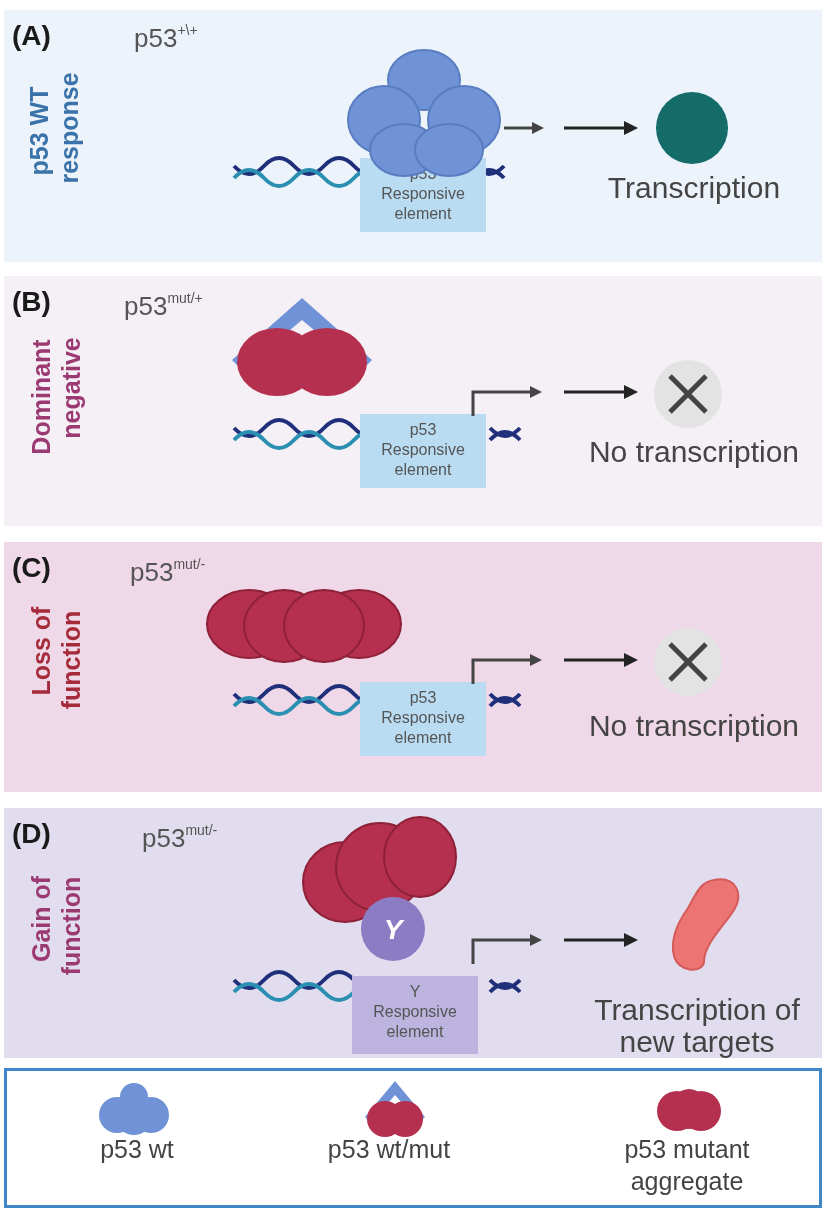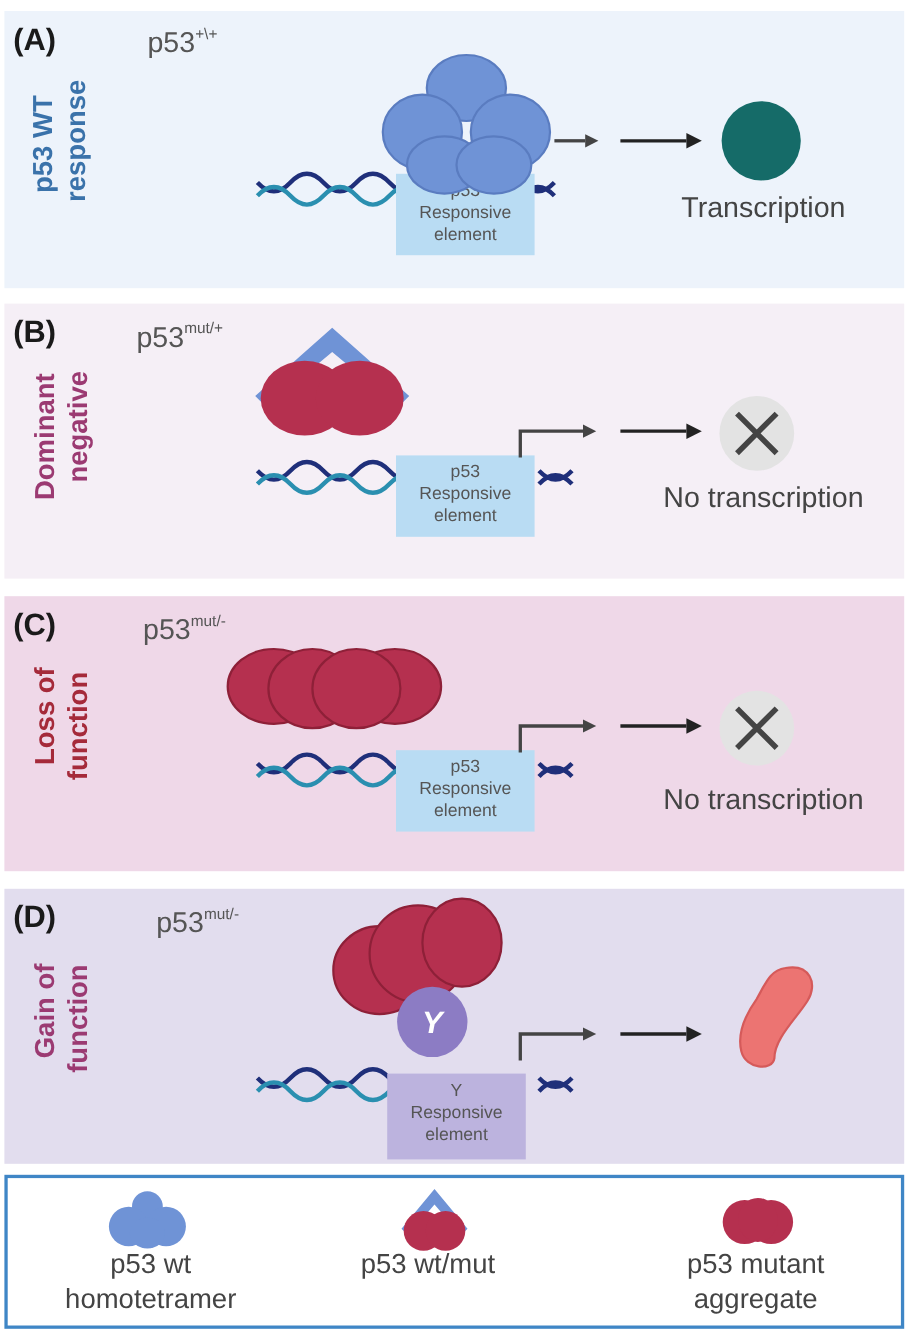--- a/index.html
+++ b/index.html
@@ -8,21 +8,21 @@
   #pA { top: 10px; height: 252px; background: #edf3fb; }
   #pB { top: 276px; height: 250px; background: #f5eff6; }
   #pC { top: 542px; height: 250px; background: #efd8e8; }
   #pD { top: 808px; height: 250px; background: #e2ddee; }
   .letter { position: absolute; left: 8px; top: 10px; font-size: 28px; font-weight: bold; color: #1a1a1a; }
   .geno { position: absolute; font-size: 26px; font-weight: normal; color: #555; }
   .geno sup { font-size: 14px; vertical-align: 12px; }
   .side { position: absolute; left: 14px; top: 0; width: 80px; height: 250px; }
   .side span { position: absolute; transform-origin: 0 0; transform: rotate(-90deg); font-size: 25px; font-weight: bold; line-height: 30px; white-space: nowrap; text-align: center; }
   .re-box { position: absolute; width: 126px; height: 74px; background: #b9dcf3; color: #555; font-size: 16px; text-align: center; line-height: 20px; padding-top: 6px; }
-  .outcome { position: absolute; font-size: 26px; color: #444; text-align: center; line-height: 32px; }
+  .outcome { position: absolute; font-size: 30px; color: #444; text-align: center; line-height: 32px; }
   svg { position: absolute; overflow: visible; }
   .legend { position: absolute; left: 4px; top: 1068px; width: 818px; height: 140px; border: 3px solid #3f86c6; background: #fff; }
   .leg-item { position: absolute; top: 0; width: 260px; height: 134px; text-align: center; }
   .leg-label { position: absolute; left: 0; right: 0; top: 62px; font-size: 25px; color: #444; line-height: 32px; }
 </style>
 </head>
 <body>
 
 <div class="panel" id="pA">
   <div class="letter">(A)</div>
@@ -173,35 +173,38 @@
       <path d="M3,36 L3,12 L60,12" stroke="#444" stroke-width="3" fill="none"></path>
       <polygon points="60,6 72,12 60,18" fill="#444"></polygon>
     </svg>
   <svg style="left:560px;top:124px;" width="74" height="16">
       <line x1="0" y1="8" x2="60" y2="8" stroke="#222" stroke-width="3"></line>
       <polygon points="60,1 74,8 60,15" fill="#222"></polygon>
     </svg>
   <svg style="left:660px;top:66px;" width="80" height="100">
       <path d="M50,6 C72,2 80,20 70,36 C60,52 40,70 40,88 C38,100 14,98 10,82 C6,66 14,48 24,34 C32,20 36,8 50,6Z" fill="#ec7472" stroke="#d55a5a" stroke-width="2"></path>
     </svg>
+  <div class="outcome" style="left:578px;top:186px;width:230px;">
+      <div>Transcription of</div>
+      <div>new targets</div>
+    </div>
 </div>
 
 <div class="legend">
   <div class="leg-item" style="left:0;">
     <svg style="left:92px;top:8px;" width="70" height="58">
         <g fill="#6f93d6">
           <ellipse cx="35" cy="18" rx="14" ry="14"></ellipse>
           <ellipse cx="18" cy="36" rx="18" ry="18"></ellipse>
           <ellipse cx="52" cy="36" rx="18" ry="18"></ellipse>
           <ellipse cx="35" cy="42" rx="16" ry="14"></ellipse>
         </g>
       </svg>
     <div class="leg-label">
         <div>p53 wt</div>
-        <div>homotetramer</div>
       </div>
   </div>
   <div class="leg-item" style="left:252px;">
     <svg style="left:104px;top:8px;" width="64" height="60">
         <path d="M2,38 L32,2 L62,38 L56,44 L32,16 L8,44Z" fill="#6f93d6"></path>
         <ellipse cx="22" cy="40" rx="18" ry="18" fill="#b5304f"></ellipse>
         <ellipse cx="42" cy="40" rx="18" ry="18" fill="#b5304f"></ellipse>
       </svg>
     <div class="leg-label">
         <div>p53 wt/mut</div>

